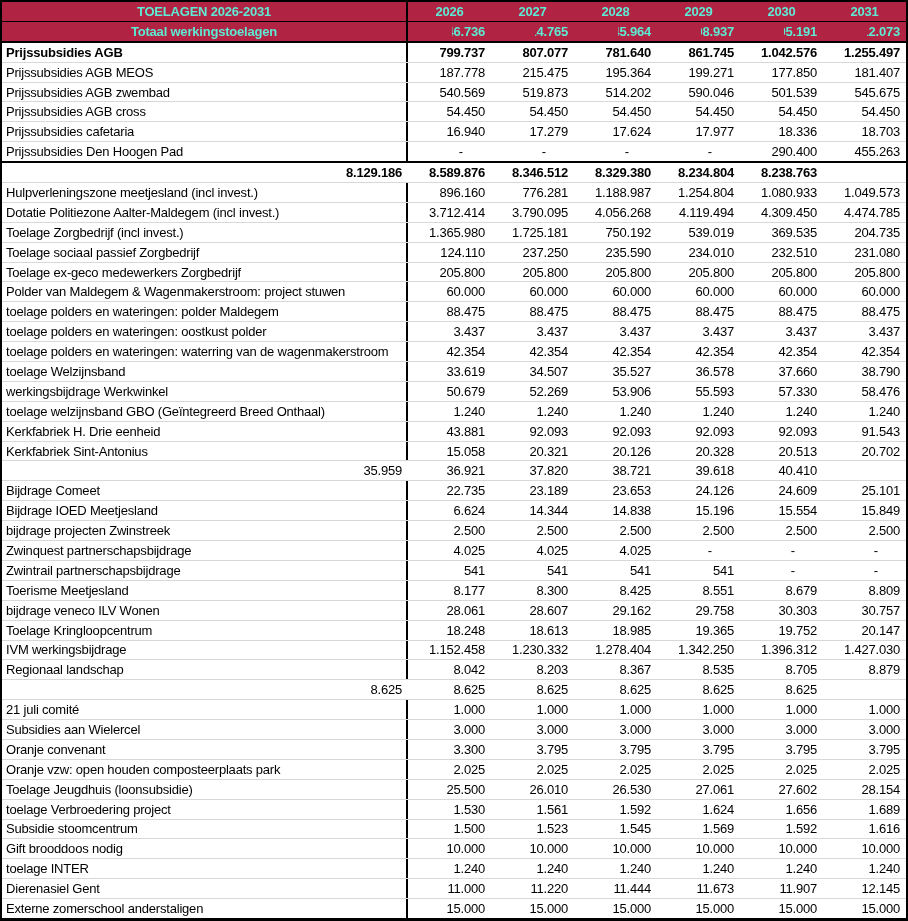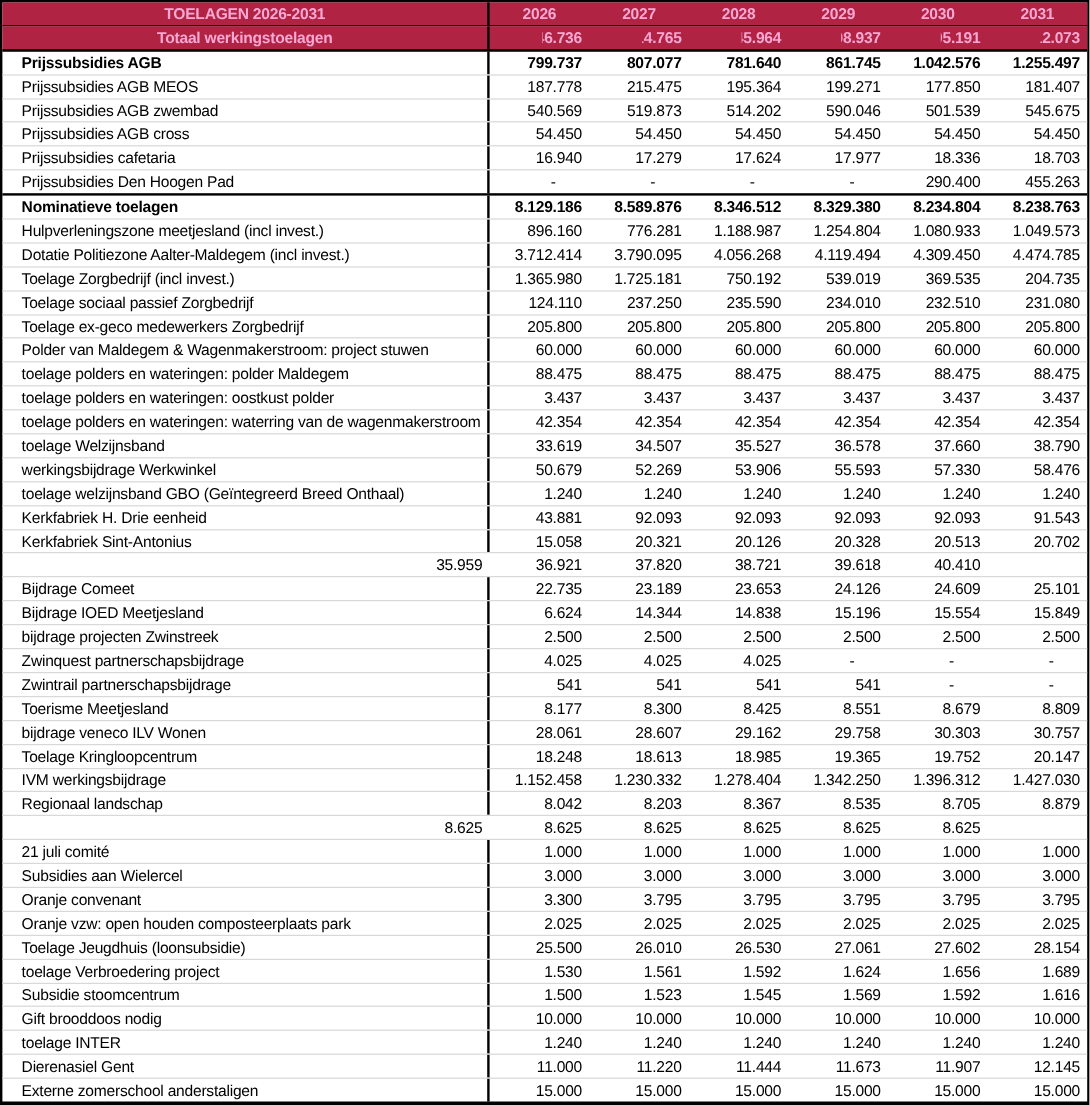--- a/index.html
+++ b/index.html
@@ -31,32 +31,32 @@
     box-sizing: border-box;
     min-width: 0;
     overflow: hidden;
     white-space: nowrap;
     font-size: 13px;
     letter-spacing: -0.2px;
     color: #000;
   }
   
   .row.hdr { background: #B02342; }
-  .row.hdr .cell { color: #f9a8d4; font-weight: bold; }
+  .row.hdr .cell { color: #5eead4; font-weight: bold; }
   .row.hdr1 { border-bottom: 1px solid #000; }
   .row.hdr2 { border-bottom: 2px solid #000; gap: 44px; }
   .cell.title-cell, .cell.total-label {
     justify-content: center;
     border-right: 2px solid #000;
   }
   .cell.yr { justify-content: center; }
   .cell.total-val { justify-content: flex-end; padding-right: 6px; }
   
   .row.data .cell.label {
-    padding-left: 16px;
+    padding-left: 4px;
     border-right: 2px solid #000;
   }
   .row.data { border-top: 1px solid #D8D8D8; }
   .row.data.first { border-top: none; }
   .row.data.section { border-top: 2px solid #000; }
   .row.data.bold .cell { font-weight: bold; }
   .cell.num { justify-content: flex-end; padding-right: 6px; }
   .cell.num.dash { padding-right: 28px; }
 </style>
 </head>
@@ -123,21 +123,20 @@
         <div class="cell num">18.703</div>
       </div><div class="row data">
         <div class="cell label">Prijssubsidies Den Hoogen Pad</div>
         <div class="cell num dash">-</div>
         <div class="cell num dash">-</div>
         <div class="cell num dash">-</div>
         <div class="cell num dash">-</div>
         <div class="cell num">290.400</div>
         <div class="cell num">455.263</div>
       </div><div class="row data bold section">
-        <div class="cell label">Nominatieve toelagen</div>
         <div class="cell num">8.129.186</div>
         <div class="cell num">8.589.876</div>
         <div class="cell num">8.346.512</div>
         <div class="cell num">8.329.380</div>
         <div class="cell num">8.234.804</div>
         <div class="cell num">8.238.763</div>
       </div><div class="row data">
         <div class="cell label">Hulpverleningszone meetjesland  (incl invest.)</div>
         <div class="cell num">896.160</div>
         <div class="cell num">776.281</div>

